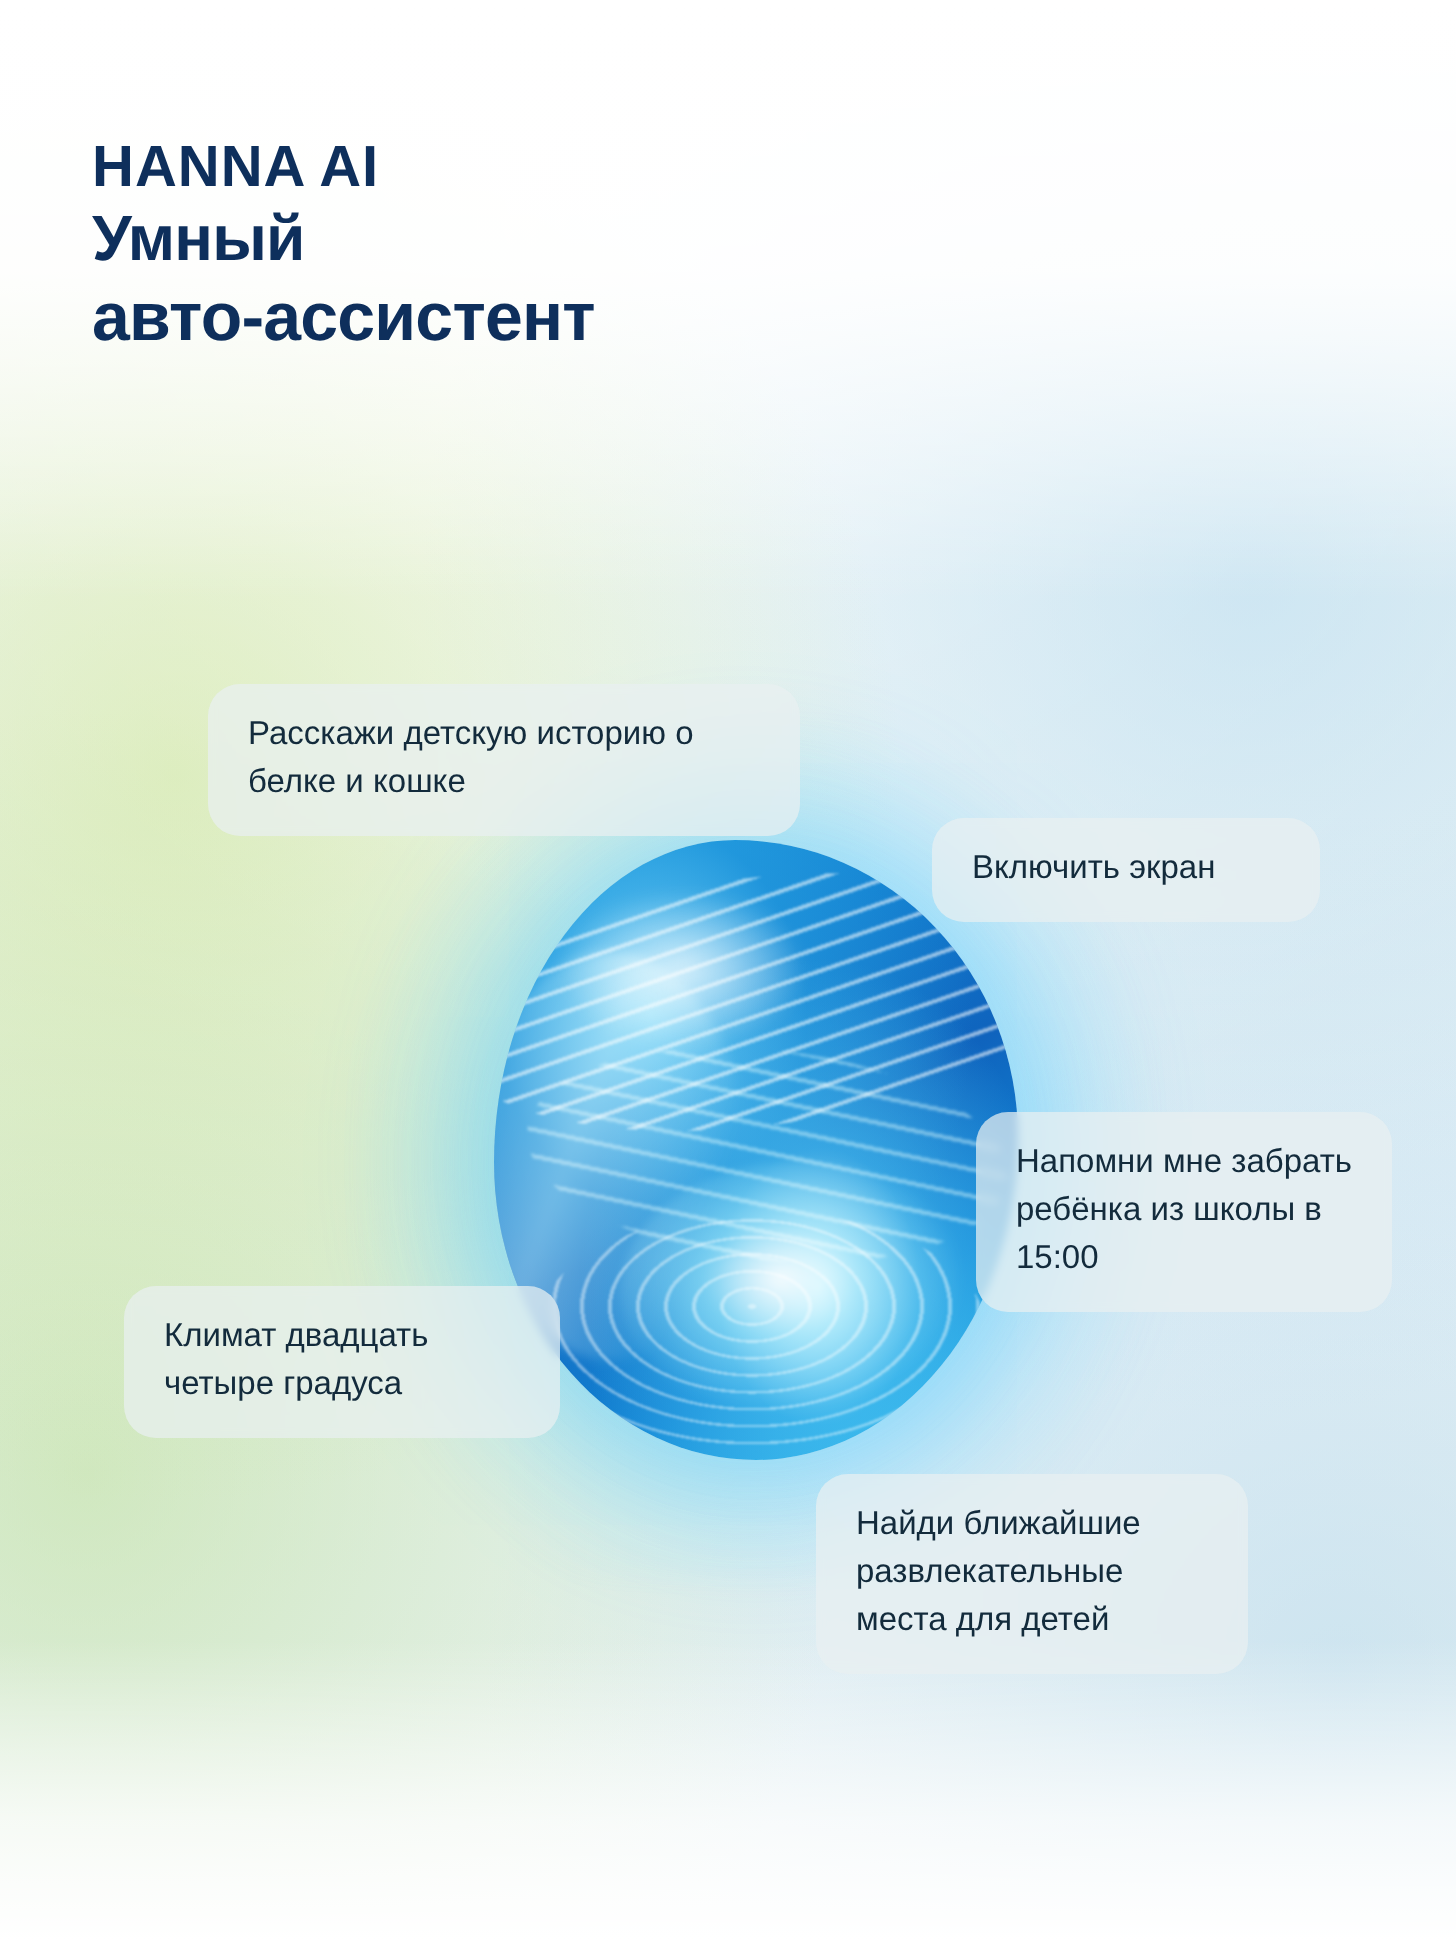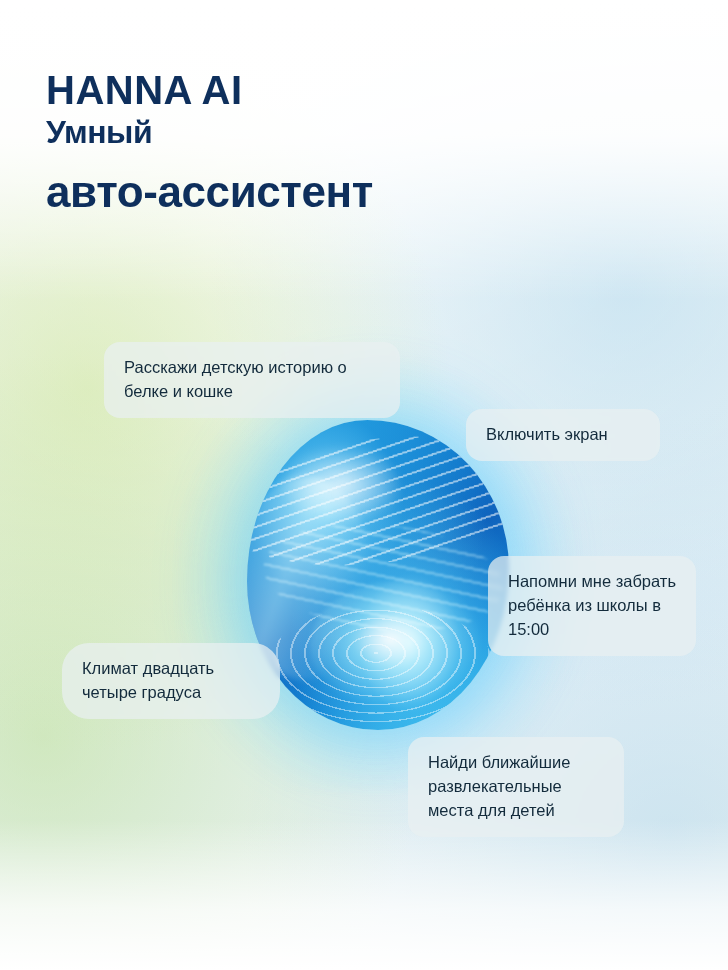--- a/index.html
+++ b/index.html
@@ -48,36 +48,36 @@
   .headline {
     position: absolute;
     left: 46px;
     top: 68px;
     z-index: 6;
     color: #0e2f5c;
     line-height: 1.12;
     letter-spacing: -0.4px;
   }
   .headline .line1 {
-    font-size: 40px;
+    font-size: 29px;
     font-weight: 700;
     display: block;
     letter-spacing: 0.5px;
   }
   .headline .line2 {
     font-size: 32px;
     font-weight: 700;
     display: block;
     margin-top: 2px;
   }
   .headline .line3 {
-    font-size: 44px;
+    font-size: 34px;
     font-weight: 700;
     display: block;
-    margin-top: 16px;
+    margin-top: 2px;
   }
 
   
   .orb-wrap {
     position: absolute;
     left: 247px;
     top: 420px;
     width: 262px;
     height: 310px;
     z-index: 3;
@@ -168,21 +168,21 @@
     border-radius: 16px;
     background: rgba(233,240,241,0.72);
     backdrop-filter: blur(2px);
     box-sizing: border-box;
   }
 
   .chip-story    { left: 104px; top: 342px;  width: 296px; }
   .chip-screen   { left: 466px; top: 409px;  width: 194px; }
   .chip-music    { left: 34px;  top: 497px;  width: 228px; }
   .chip-reminder { left: 488px; top: 556px;  width: 208px; }
-  .chip-climate  { left: 62px;  top: 643px;  width: 218px; border-radius: 27px; }
+  .chip-climate  { left: 62px;  top: 643px;  width: 218px; }
   .chip-route    { left: 130px; top: 762px;  width: 230px; }
   .chip-places   { left: 408px; top: 737px;  width: 216px; }
 
   .chip-screen, .chip-route { text-align: left; }
 </style>
 </head>
 <body>
 
 <div class="poster">
 

